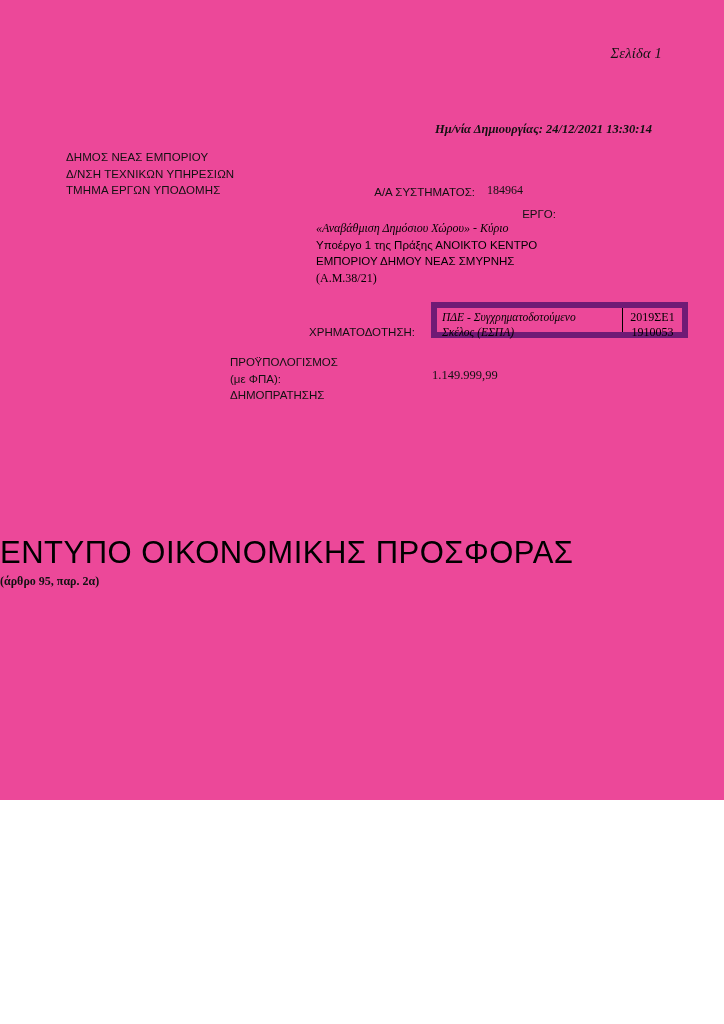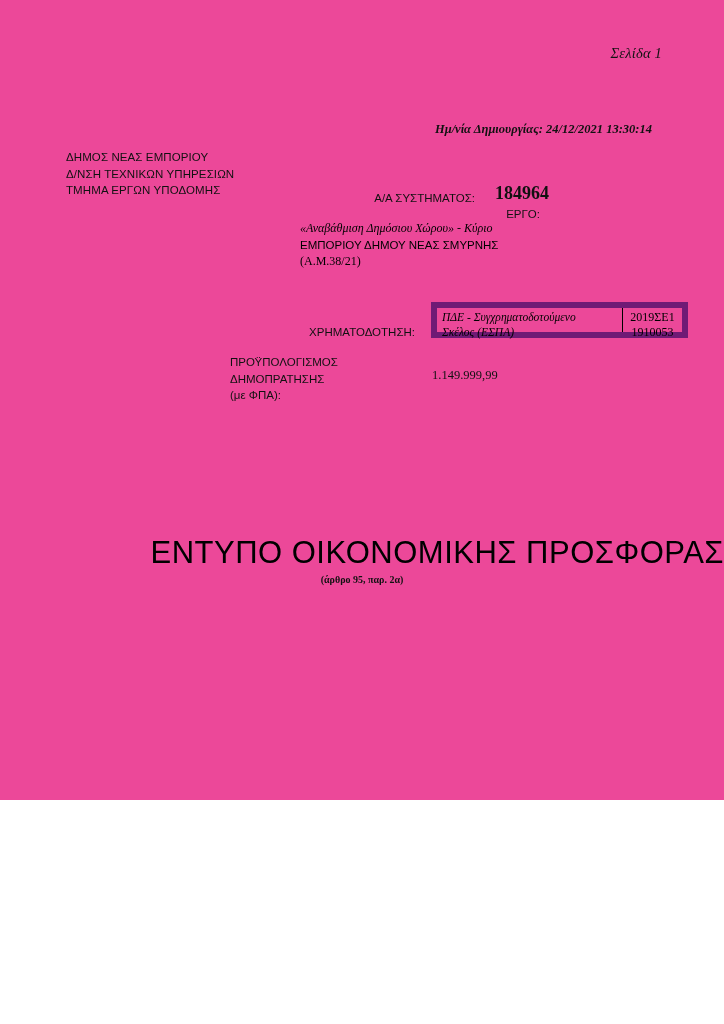--- a/index.html
+++ b/index.html
@@ -77,31 +77,30 @@
   .info-value {
     font-family: "Liberation Serif", serif;
     font-size: 12px;
     color: #111;
   }
 
   
   .row-aa { left: 300px; top: 183px; }
   .row-aa .info-label { width: 175px; }
   .row-aa .info-value {
-    margin-left: 20px;
-    font-family: "Liberation Serif", serif;
-    font-size: 18px;
-    font-weight: bold;
+    margin-left: 12px;
+    font-family: "Liberation Serif", serif;
+    font-size: 12px;
   }
 
   
   .row-ergo { left: 300px; top: 208px; flex-direction: column; }
   .row-ergo .info-label { width: 105px; }
   .row-ergo .ergo-text {
-    margin-left: 0;
+    margin-left: 16px;
     width: 240px;
     font-size: 11.5px;
     line-height: 16.5px;
   }
   .ergo-line-serif {
     font-family: "Liberation Serif", serif;
     font-style: italic;
     font-size: 12px;
   }
   .ergo-line-sans {
@@ -164,34 +163,34 @@
     color: #111;
     white-space: nowrap;
   }
 
   
   .main-title {
     position: absolute;
     left: 0;
     right: 0;
     top: 535px;
-    text-align: right;
+    text-align: left;
     font-family: "Liberation Sans", sans-serif;
     font-size: 31px;
     letter-spacing: 0.5px;
     color: #000;
   }
   .subtitle {
     position: absolute;
     left: 0;
     right: 0;
     top: 574px;
-    text-align: center;
-    font-family: "Liberation Serif", serif;
-    font-size: 10px;
+    text-align: left;
+    font-family: "Liberation Serif", serif;
+    font-size: 12px;
     font-weight: bold;
     color: #111;
   }
 </style>
 </head>
 <body>
 
 <div class="page">
 
   <div class="page-number">Σελίδα 1</div>
@@ -209,20 +208,21 @@
 
   <div class="info-row row-aa">
     <div class="info-label">Α/Α ΣΥΣΤΗΜΑΤΟΣ:</div>
     <div class="info-value">184964</div>
   </div>
 
   <div class="info-row row-ergo">
     <div class="info-label">ΕΡΓΟ:</div>
     <div class="ergo-text">
       <div class="ergo-line-serif">«Αναβάθμιση Δημόσιου Χώρου» - Κύριο</div>
+      <div class="ergo-line-sans">Υποέργο 1 της Πράξης ΑΝΟΙΚΤΟ ΚΕΝΤΡΟ</div>
       <div class="ergo-line-sans">ΕΜΠΟΡΙΟΥ ΔΗΜΟΥ ΝΕΑΣ ΣΜΥΡΝΗΣ</div>
       <div class="ergo-line-am">(Α.Μ.38/21)</div>
     </div>
   </div>
 
   <div class="info-row row-fin">
     <div class="info-label">ΧΡΗΜΑΤΟΔΟΤΗΣΗ:</div>
     <div class="fin-box">
       <div class="fin-desc">
         <div>ΠΔΕ - Συγχρηματοδοτούμενο</div>
@@ -230,21 +230,21 @@
       </div>
       <div class="fin-code">
         <div>2019ΣΕ1</div>
         <div>1910053</div>
       </div>
     </div>
   </div>
 
   <div class="budget">
     <div>ΠΡΟΫΠΟΛΟΓΙΣΜΟΣ</div>
+    <div>(με ΦΠΑ):</div>
     <div>ΔΗΜΟΠΡΑΤΗΣΗΣ</div>
-    <div>(με ΦΠΑ):</div>
   </div>
   <div class="budget-value">1.149.999,99</div>
 
   <div class="main-title">ΕΝΤΥΠΟ ΟΙΚΟΝΟΜΙΚΗΣ ΠΡΟΣΦΟΡΑΣ</div>
   <div class="subtitle">(άρθρο 95, παρ. 2α)</div>
 
 </div>
 
 </body></html>

